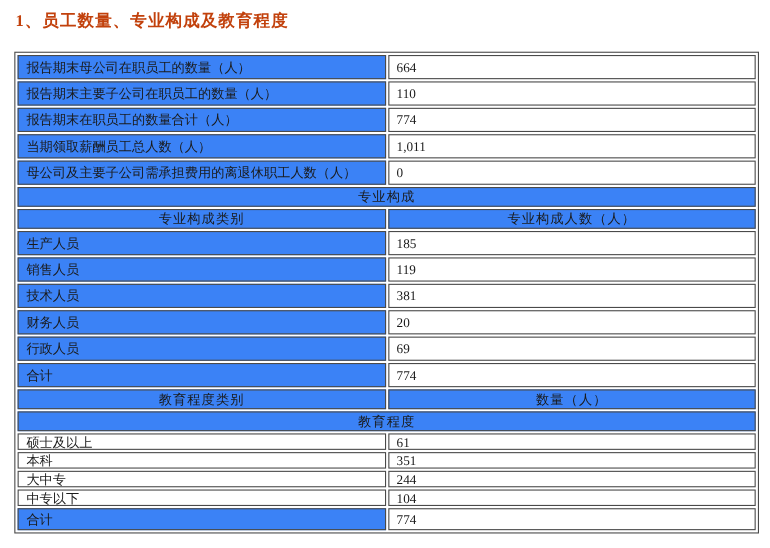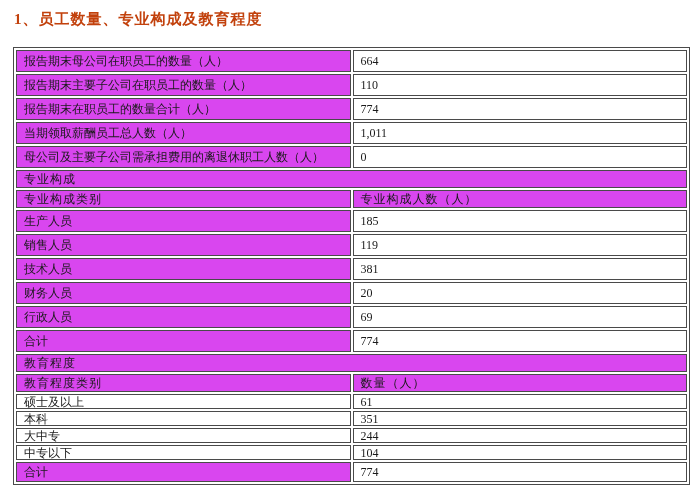--- a/index.html
+++ b/index.html
@@ -36,24 +36,24 @@
   }
   table.report td {
     border: 1px solid #4a4a4a;
     font-size: 12px;
     line-height: 1;
     padding: 0 7px;
     overflow: hidden;
     white-space: nowrap;
     vertical-align: middle;
   }
-  td.gray   { background: #d946ef; }
+  td.gray   { background: #3b82f6; }
   td.label  { text-align: left; }
   td.num    { text-align: left; }
-  td.center { letter-spacing: 1px; }
+  td.center { text-align: center; letter-spacing: 1px; }
   
   tr.r-std td  { height: 20px; }
   tr.r-hdr td  { height: 16px; }
   tr.r-edu td  { height: 13px; }
   tr.r-etot td { height: 18px; }
 </style>
 </head>
 <body>
 
 <div class="page">
@@ -114,25 +114,25 @@
       <tr class="r-std">
         <td class="gray label">行政人员</td>
         <td class="num">69</td>
       </tr>
       <tr class="r-std">
         <td class="gray label">合计</td>
         <td class="num">774</td>
       </tr>
 
       <tr class="r-hdr">
-        <td colspan="2" class="gray center">教育程度</td>
+        <td class="gray center">教育程度类别</td>
+        <td class="gray center">数量（人）</td>
       </tr>
       <tr class="r-hdr">
-        <td class="gray center">教育程度类别</td>
-        <td class="gray center">数量（人）</td>
+        <td colspan="2" class="gray center">教育程度</td>
       </tr>
       <tr class="r-edu">
         <td class="label">硕士及以上</td>
         <td class="num">61</td>
       </tr>
       <tr class="r-edu">
         <td class="label">本科</td>
         <td class="num">351</td>
       </tr>
       <tr class="r-edu">

